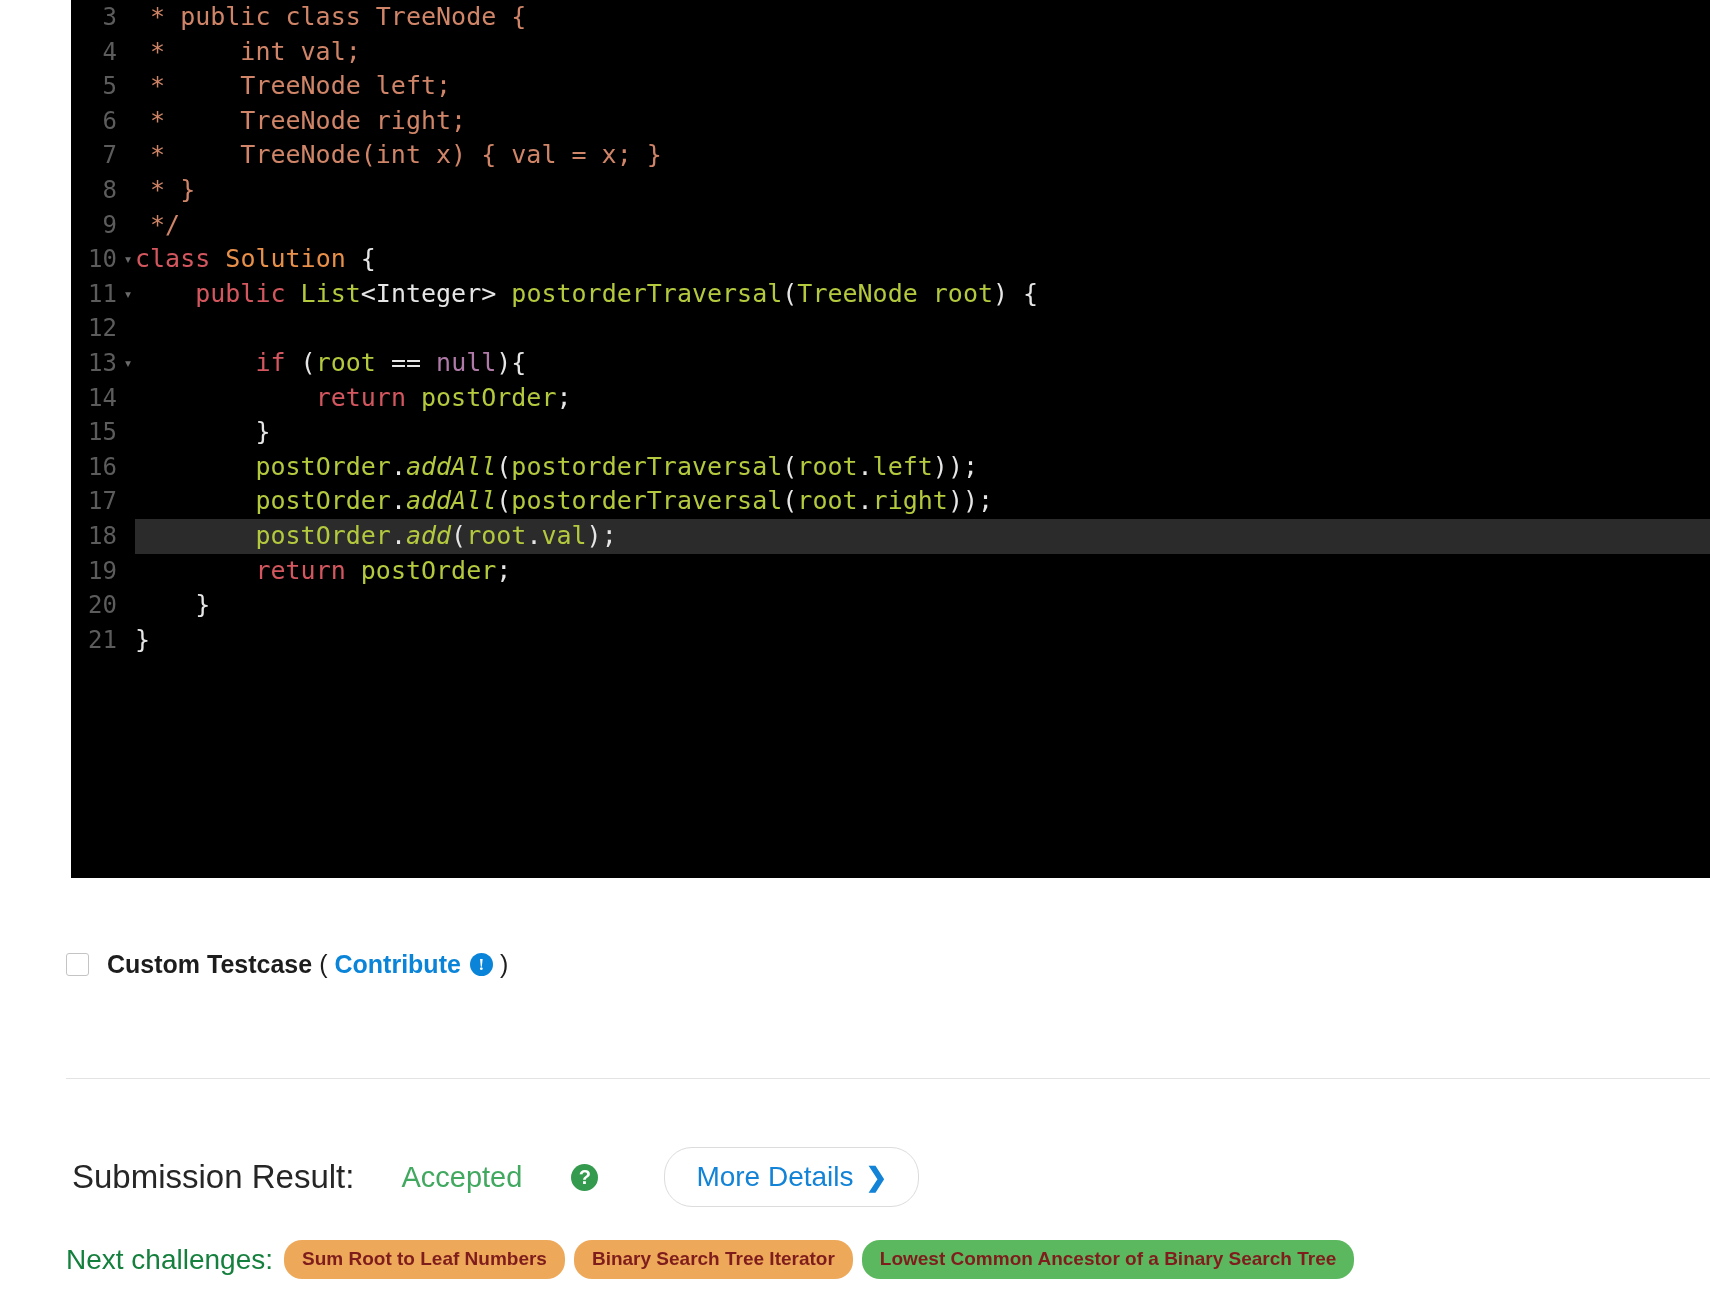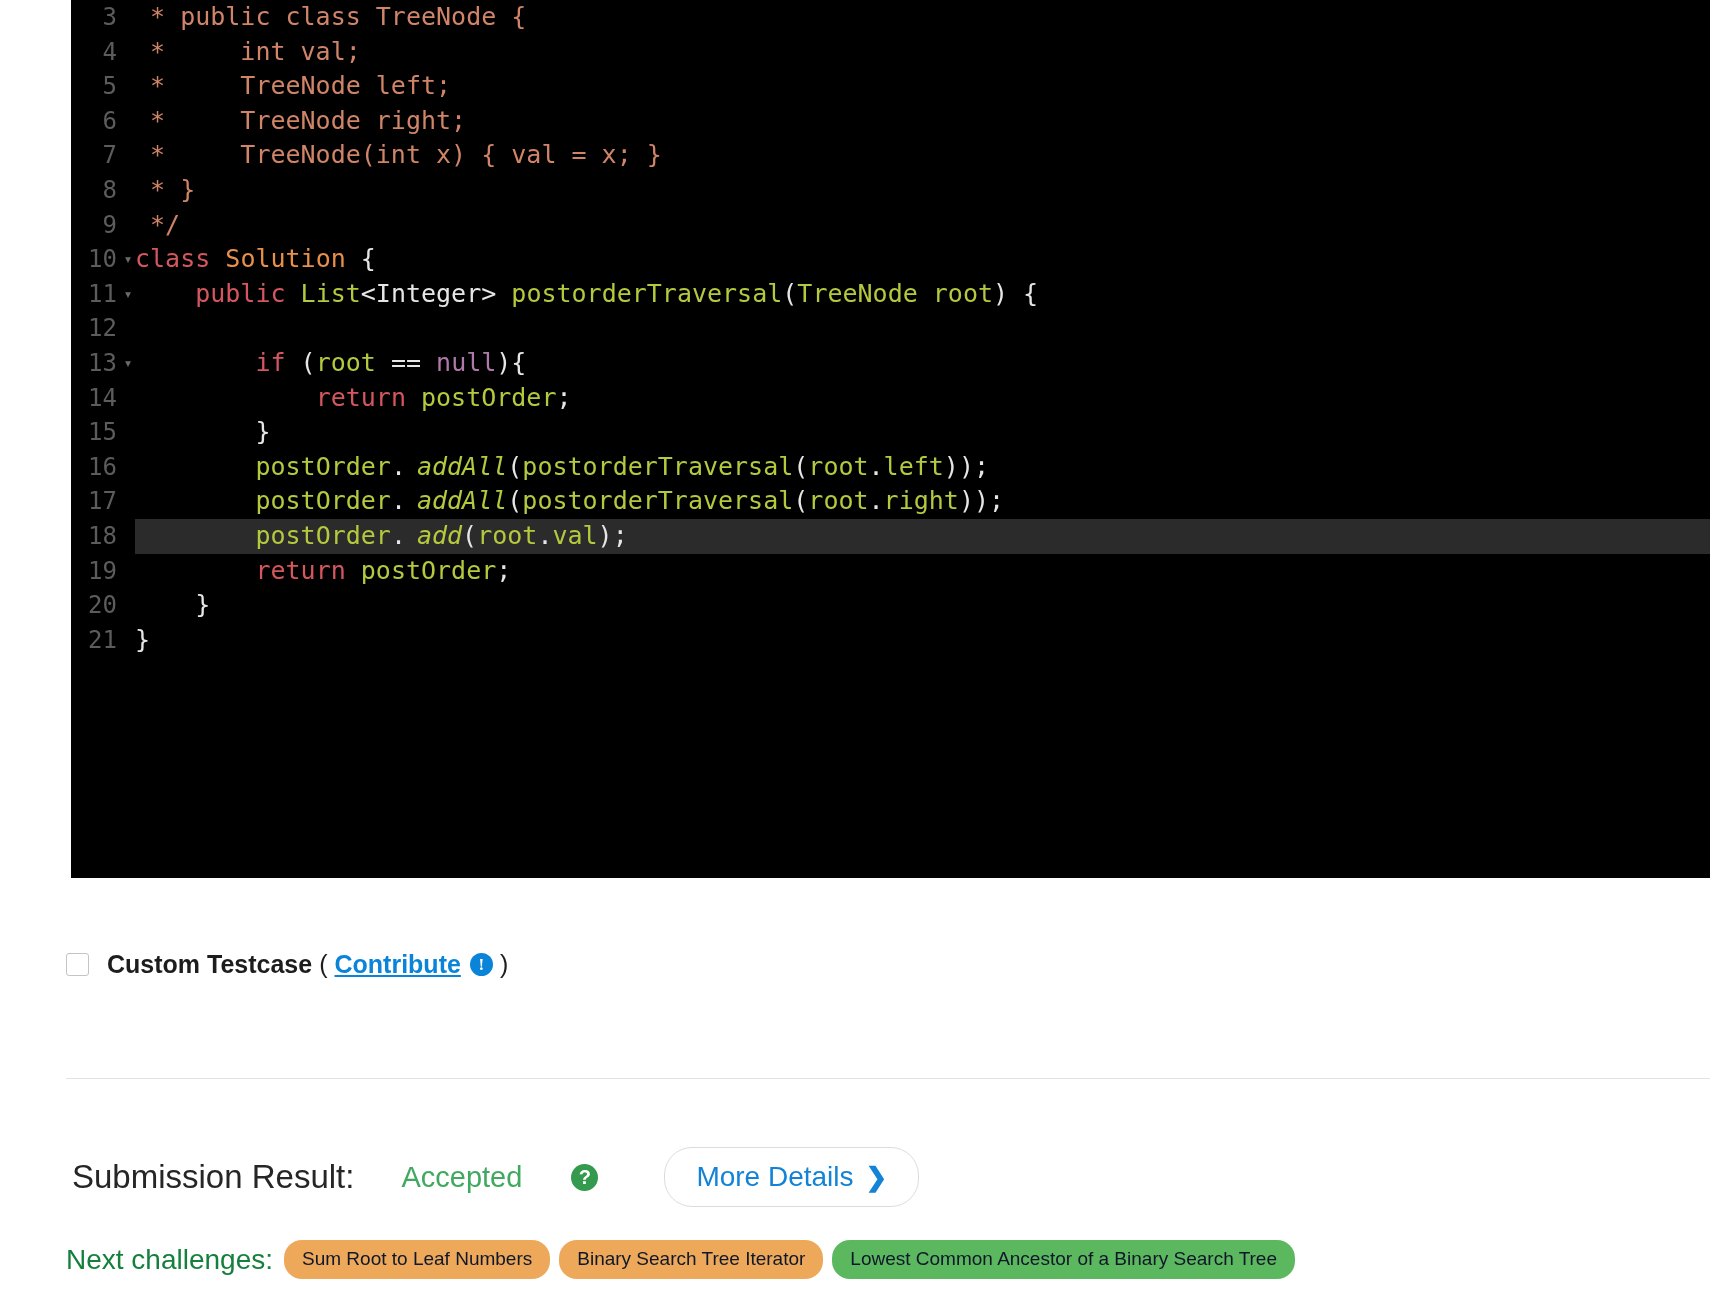--- a/index.html
+++ b/index.html
@@ -73,21 +73,21 @@
     top: 0;
     z-index: 2;
     white-space: pre;
   }
 
   
   .t-com  { color: #d08568; }
   .t-kw   { color: #d4575f; }
   .t-cls  { color: #e8904a; }
   .t-id   { color: #b5c93e; }
-  .t-idi  { color: #b5c93e; font-style: italic; margin-left: 11px; }
+  .t-idi  { color: #b5c93e; font-style: italic; }
   .t-pun  { color: #e6e6e6; }
   .t-null { color: #b07aa8; }
 
   
   .testcase-row {
     position: absolute;
     left: 66px;
     top: 950px;
     display: flex;
     align-items: center;
@@ -110,21 +110,20 @@
   .tc-paren {
     color: #1d1d1d;
     font-size: 25px;
     margin: 0 7px;
   }
   .tc-contribute {
     color: #0a84d8;
     font-weight: bold;
     font-size: 25px;
     cursor: pointer;
-    text-decoration: underline;
   }
   .icon-exclaim {
     display: inline-flex;
     align-items: center;
     justify-content: center;
     width: 23px;
     height: 23px;
     border-radius: 50%;
     background: #0a84d8;
     color: #fff;
@@ -212,22 +211,22 @@
   }
   .challenges-label {
     font-size: 28px;
     color: #15803d;
     margin-right: 11px;
   }
   .pill {
     display: inline-flex;
     align-items: center;
     border-radius: 18px;
-    color: #0f172a;
-    font-weight: normal;
+    color: #7f1d1d;
+    font-weight: bold;
     font-size: 19px;
     padding: 8px 18px 9px 18px;
     margin-right: 9px;
     cursor: pointer;
     white-space: nowrap;
   }
 </style>
 </head>
 <body>
 

